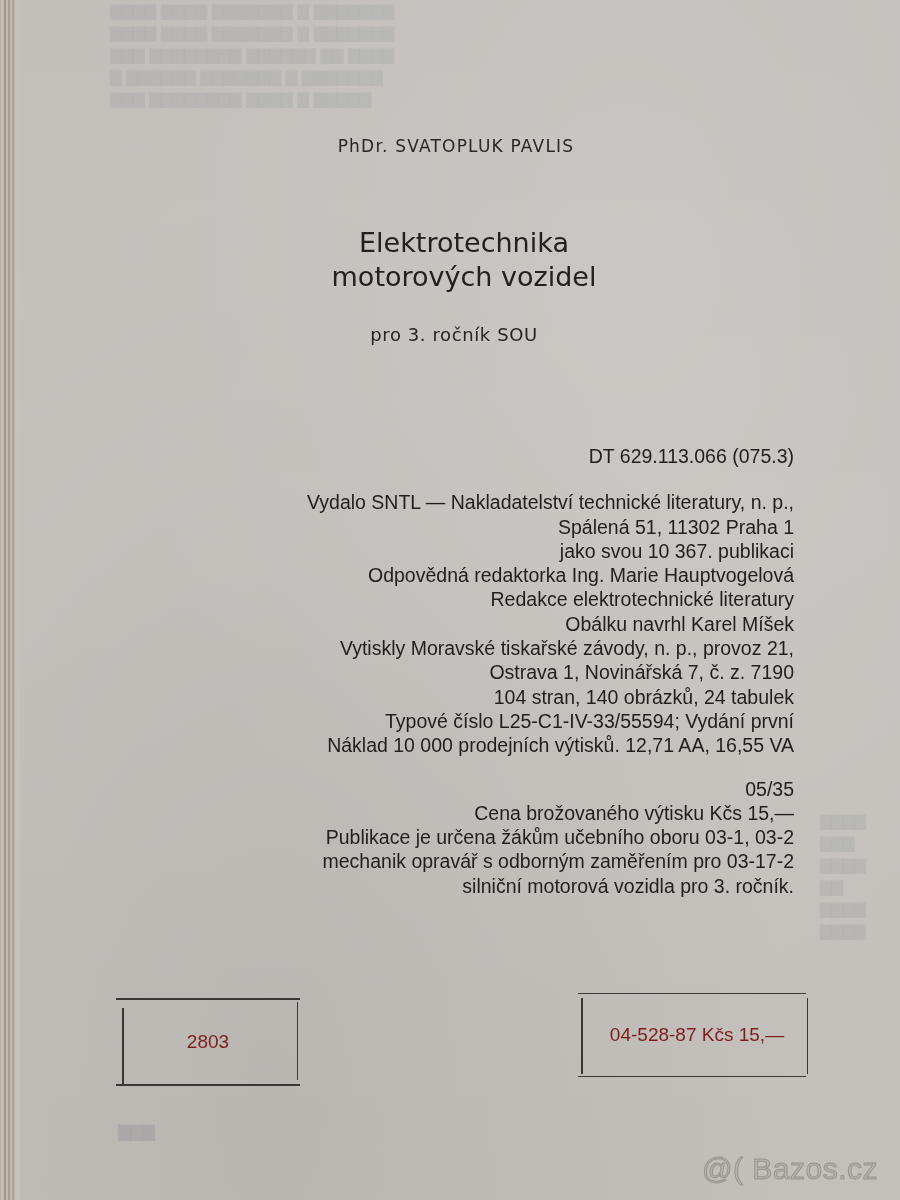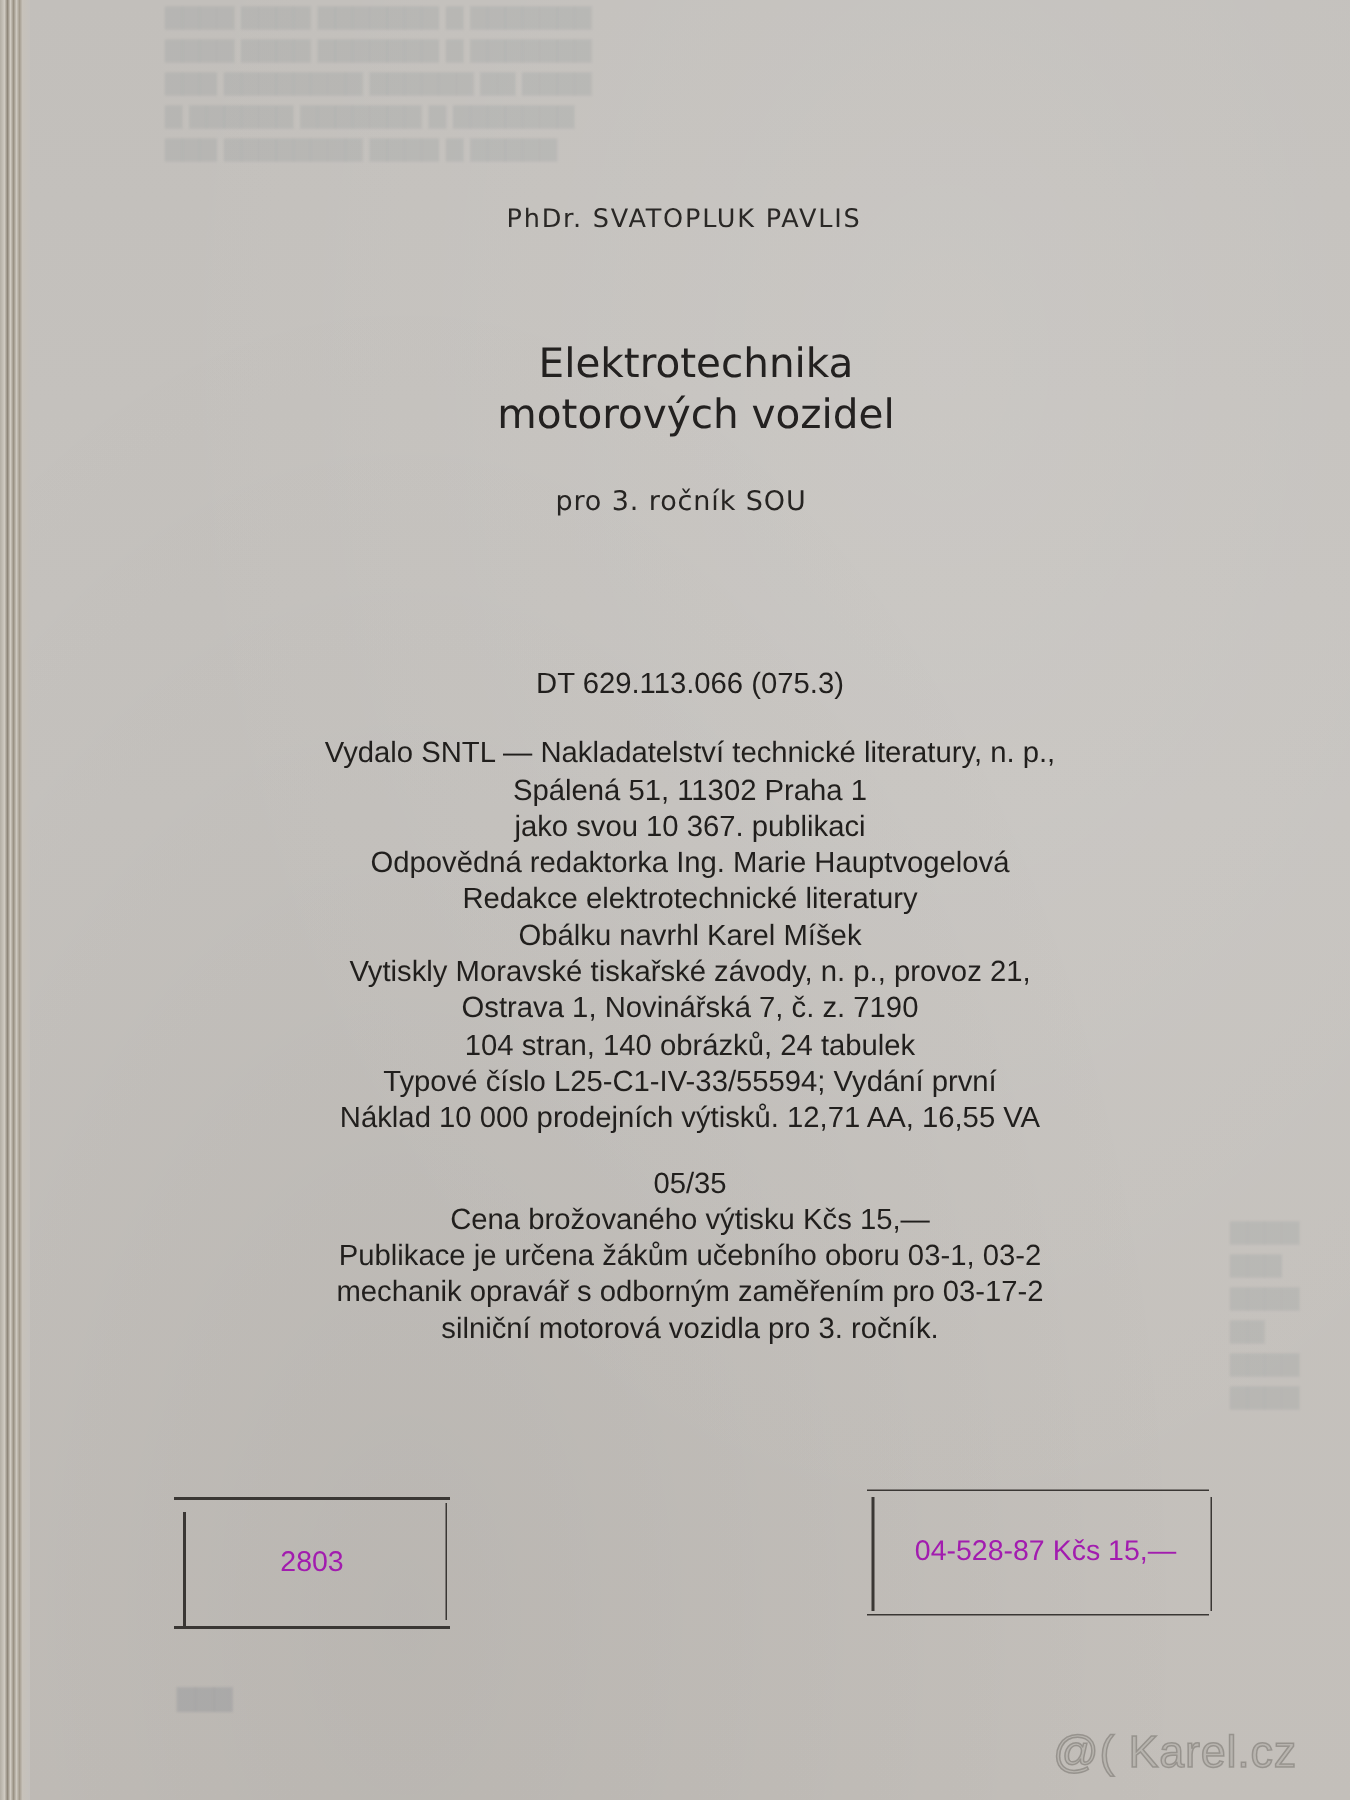--- a/index.html
+++ b/index.html
@@ -63,35 +63,35 @@
       font-size: 18px;
       letter-spacing: 0.6px;
       left: 0; right: -8px;
       color: #262422;
     }
     .imprint {
       position: absolute;
       top: 444px;
       left: 126px;
       width: 668px;
-      text-align: center;
+      text-align: right;
       font-family: "Liberation Sans", sans-serif;
       font-size: 19.5px;
       line-height: 24.3px;
       color: #211f1d;
     }
     .imprint .line { display: block; white-space: nowrap; }
     .imprint .gap { height: 22px; }
     .imprint .gap-sm { height: 19px; }
 
     .box {
       position: absolute;
       font-family: "Liberation Sans", sans-serif;
       font-size: 19px;
-      color: #a21caf;
+      color: #7f1d1d;
       display: flex;
       align-items: center;
       justify-content: center;
     }
     .box-left {
       left: 116px; top: 998px;
       width: 184px; height: 84px;
       border-top: 2px solid #3a3734;
       border-bottom: 2px solid #3a3734;
     }
@@ -174,13 +174,13 @@
 </div>
 
 <div class="box box-left">
   <span>2803</span>
 </div>
 
 <div class="box box-right">
   <span>04-528-87 Kčs 15,—</span>
 </div>
 
-<div class="watermark">@( Karel.cz</div>
+<div class="watermark">@( Bazos.cz</div>
 
 </body></html>

